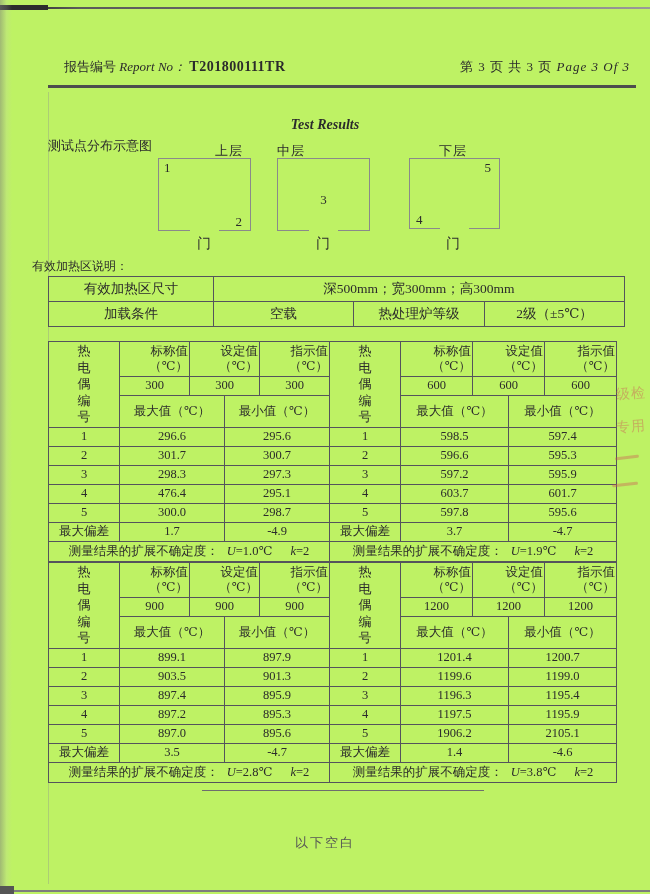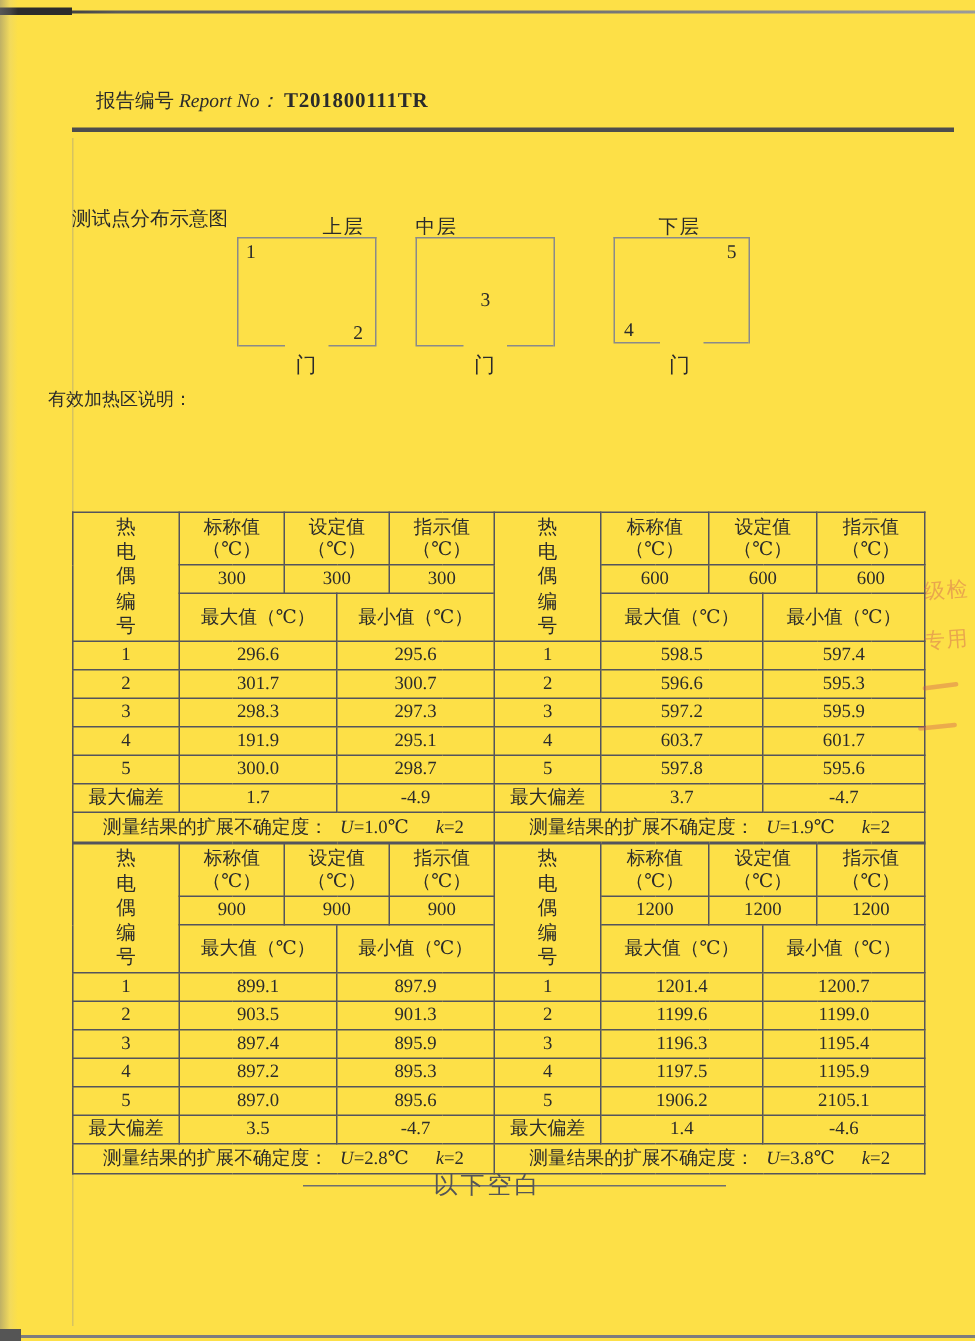--- a/index.html
+++ b/index.html
@@ -3,21 +3,21 @@
 <meta charset="utf-8">
 <style>
   html,body{margin:0;padding:0;}
   body{
     width:650px;height:894px;
     font-family:"Liberation Serif","DejaVu Serif",serif;
     background:#e9e9e7;
   }
   .page{
     position:relative;width:650px;height:894px;overflow:hidden;
-    background:#fde047;color:#2b2b2b;
+    background:#bef264;color:#2b2b2b;
   }
   
   .scan-top{position:absolute;top:7px;left:0;width:650px;height:2px;
     background:linear-gradient(to right,#1d1d1d,#5a5a5a 12%,#6f6f6f 55%,#9a9a9a);}
   .scan-corner{position:absolute;top:5px;left:0;width:48px;height:5px;background:#2c2c2c;}
   .scan-bottom{position:absolute;bottom:2px;left:0;width:650px;height:2px;background:#7d7d7d;}
   .scan-bottom-corner{position:absolute;bottom:0;left:0;width:14px;height:8px;background:#555;}
   .scan-left{position:absolute;left:0;top:0;bottom:0;width:12px;
     background:linear-gradient(to right,rgba(130,130,130,.5),rgba(190,190,190,.18) 55%,rgba(255,255,255,0));}
   .crease{position:absolute;left:48px;top:92px;height:792px;width:1px;background:rgba(140,140,145,.35);}
@@ -60,29 +60,29 @@
   
   .band{position:absolute;left:48px;width:504px;font-size:12.5px;}
   .band1{top:341px;} .band2{top:562px;}
   .band td{border:1px solid #54545c;text-align:center;padding:0 1px;overflow:hidden;line-height:1.25;}
   .band tr.hdr1 td{height:34px;}
   .band tr.vals td{height:18px;}
   .band tr.mm td{height:31px;}
   .band tr.d td{height:18px;}
   .band tr.u td{height:19px;}
   .vtext{width:1.1em;margin:0 auto;word-break:break-all;line-height:16.4px;font-size:13px;}
-  .hdr2line div{line-height:15px;}
+  .hdr2line div{line-height:15px;text-align:right;}
   .u-row{white-space:nowrap;}
   .sym{font-style:italic;margin-left:8px;}
   .sym.k{margin-left:18px;}
 
   
   .end-line{position:absolute;top:790px;left:202px;width:282px;height:1px;background:#6e6e6e;}
-  .end-note{position:absolute;top:780px;left:0;width:650px;text-align:center;
-    font-size:16px;letter-spacing:2px;color:#555;}
+  .end-note{position:absolute;top:834px;left:0;width:650px;text-align:center;
+    font-size:13px;letter-spacing:2px;color:#555;}
 
   
   .stamp-frag{position:absolute;color:rgba(205,85,85,.42);font-size:14px;letter-spacing:1px;
     transform:rotate(-4deg);}
   .stamp-dash{position:absolute;height:3px;background:rgba(205,85,85,.38);border-radius:2px;}
 </style>
 </head>
 <body>
 
 <div class="page">
@@ -93,23 +93,28 @@
   <div class="scan-bottom"></div>
   <div class="scan-bottom-corner"></div>
   <div class="crease"></div>
 
   <div class="header">
     <div>
       <span class="rpt-label">报告编号</span>
       <span class="rpt-en">Report No：</span>
       <span class="rpt-no">T201800111TR</span>
     </div>
+    <div class="pag">
+      <span>第 3 页 共 3 页</span>
+      <span class="en">Page 3 Of 3</span>
+    </div>
   </div>
   <div class="rule"></div>
 
+  <div class="title-en">Test Results</div>
 
   <div class="diag-label">测试点分布示意图</div>
 
   <div class="layer-label" style="top:142px;left:183px;width:92px;text-align:center;">上层</div>
   <div class="dbox" style="top:158px;left:158px;width:91px;height:72px;">
     <span class="pt tl">1</span>
     <span class="pt br">2</span>
     <div class="bseg l"></div>
     <div class="bseg r"></div>
   </div>
@@ -126,20 +131,40 @@
   <div class="layer-label" style="top:142px;left:408px;width:90px;text-align:center;">下层</div>
   <div class="dbox" style="top:158px;left:409px;width:89px;height:70px;">
     <span class="pt tr">5</span>
     <span class="pt bl">4</span>
     <div class="bseg l"></div>
     <div class="bseg r"></div>
   </div>
   <div class="door" style="top:235px;left:432px;width:42px;text-align:center;">门</div>
 
   <div class="zone-heading">有效加热区说明：</div>
+  <table class="zone-table">
+    <colgroup>
+        <col style="width:165px">
+        <col style="width:140px">
+        <col style="width:131px">
+        <col style="width:140px">
+      </colgroup>
+    <tbody>
+        <tr>
+      <td>有效加热区尺寸</td>
+      <td colspan="3">深500mm；宽300mm；高300mm</td>
+    </tr>
+    <tr>
+      <td>加载条件</td>
+      <td>空载</td>
+      <td>热处理炉等级</td>
+      <td>2级（±5℃）</td>
+    </tr>
+  </tbody>
+    </table>
 
   <table class="band band1">
     <colgroup>
       <col style="width:71px">
         <col style="width:35px">
         <col style="width:35px">
         <col style="width:35px">
         <col style="width:35px">
         <col style="width:35px">
         <col style="width:35px">
@@ -217,21 +242,21 @@
     <tr class="d">
       <td>3</td>
       <td colspan="3">298.3</td>
       <td colspan="3">297.3</td>
       <td>3</td>
       <td colspan="3">597.2</td>
       <td colspan="3">595.9</td>
     </tr>
     <tr class="d">
       <td>4</td>
-      <td colspan="3">191.9</td>
+      <td colspan="3">476.4</td>
       <td colspan="3">295.1</td>
       <td>4</td>
       <td colspan="3">603.7</td>
       <td colspan="3">601.7</td>
     </tr>
     <tr class="d">
       <td>5</td>
       <td colspan="3">300.0</td>
       <td colspan="3">298.7</td>
       <td>5</td>

